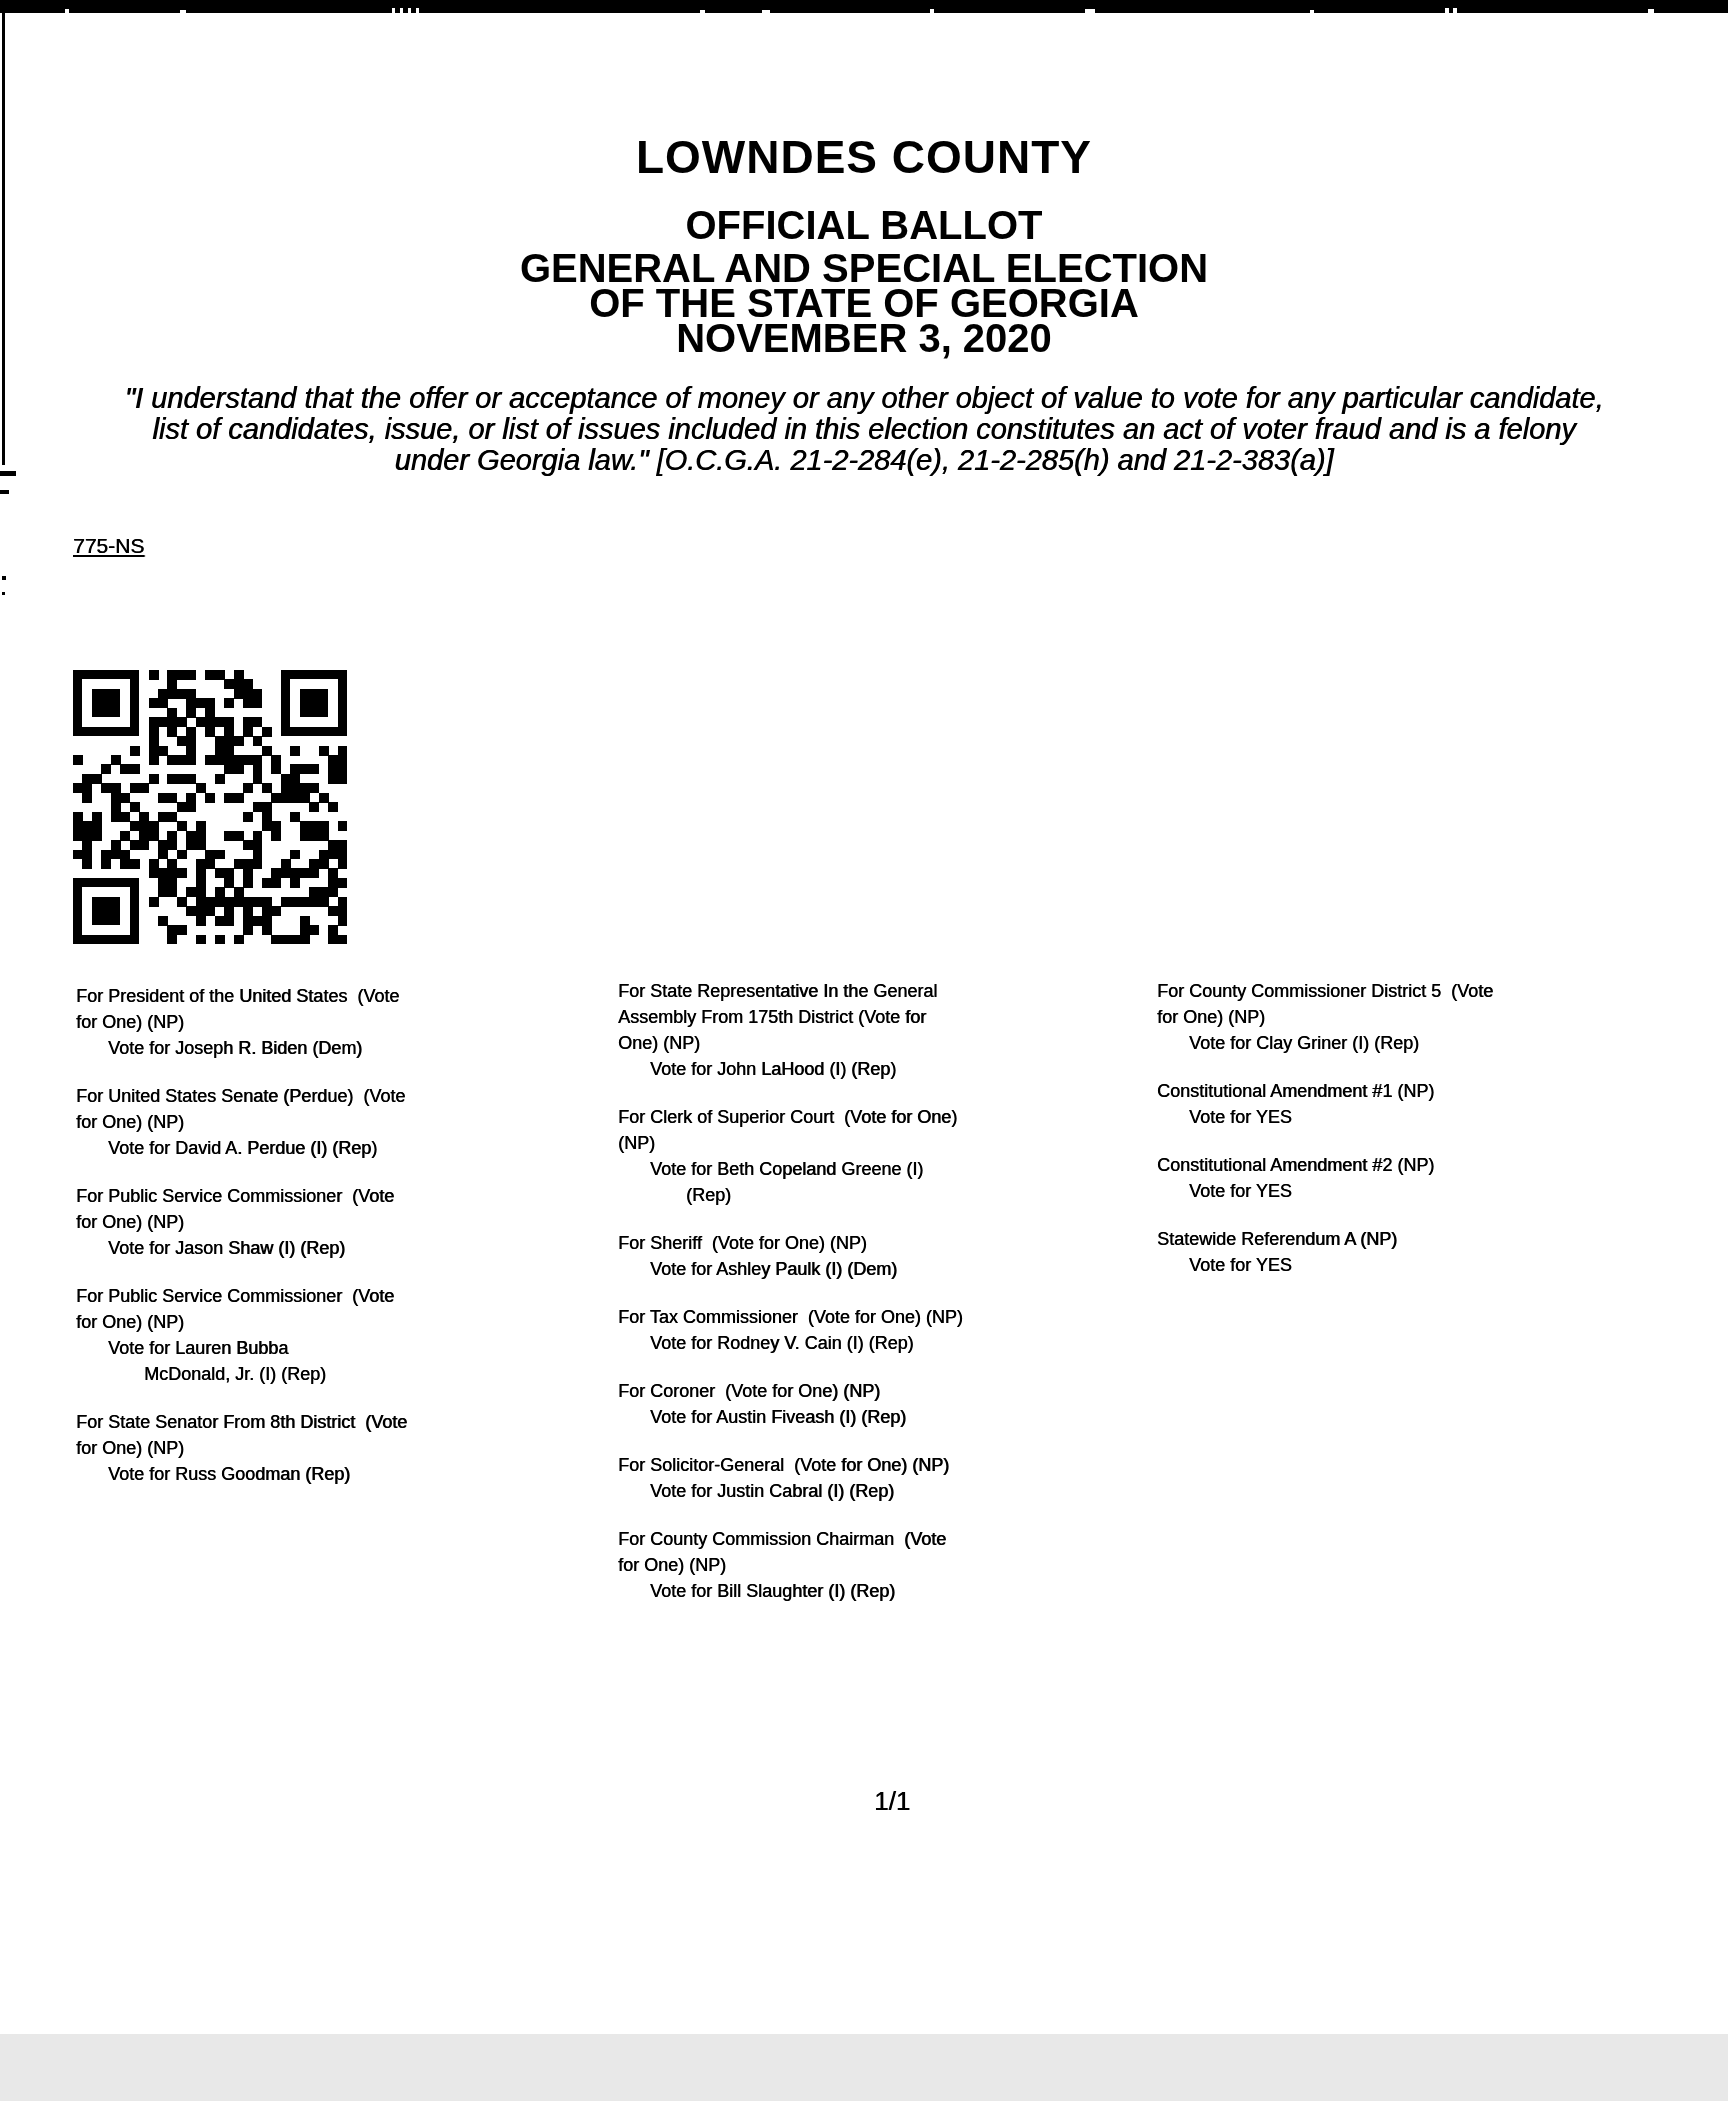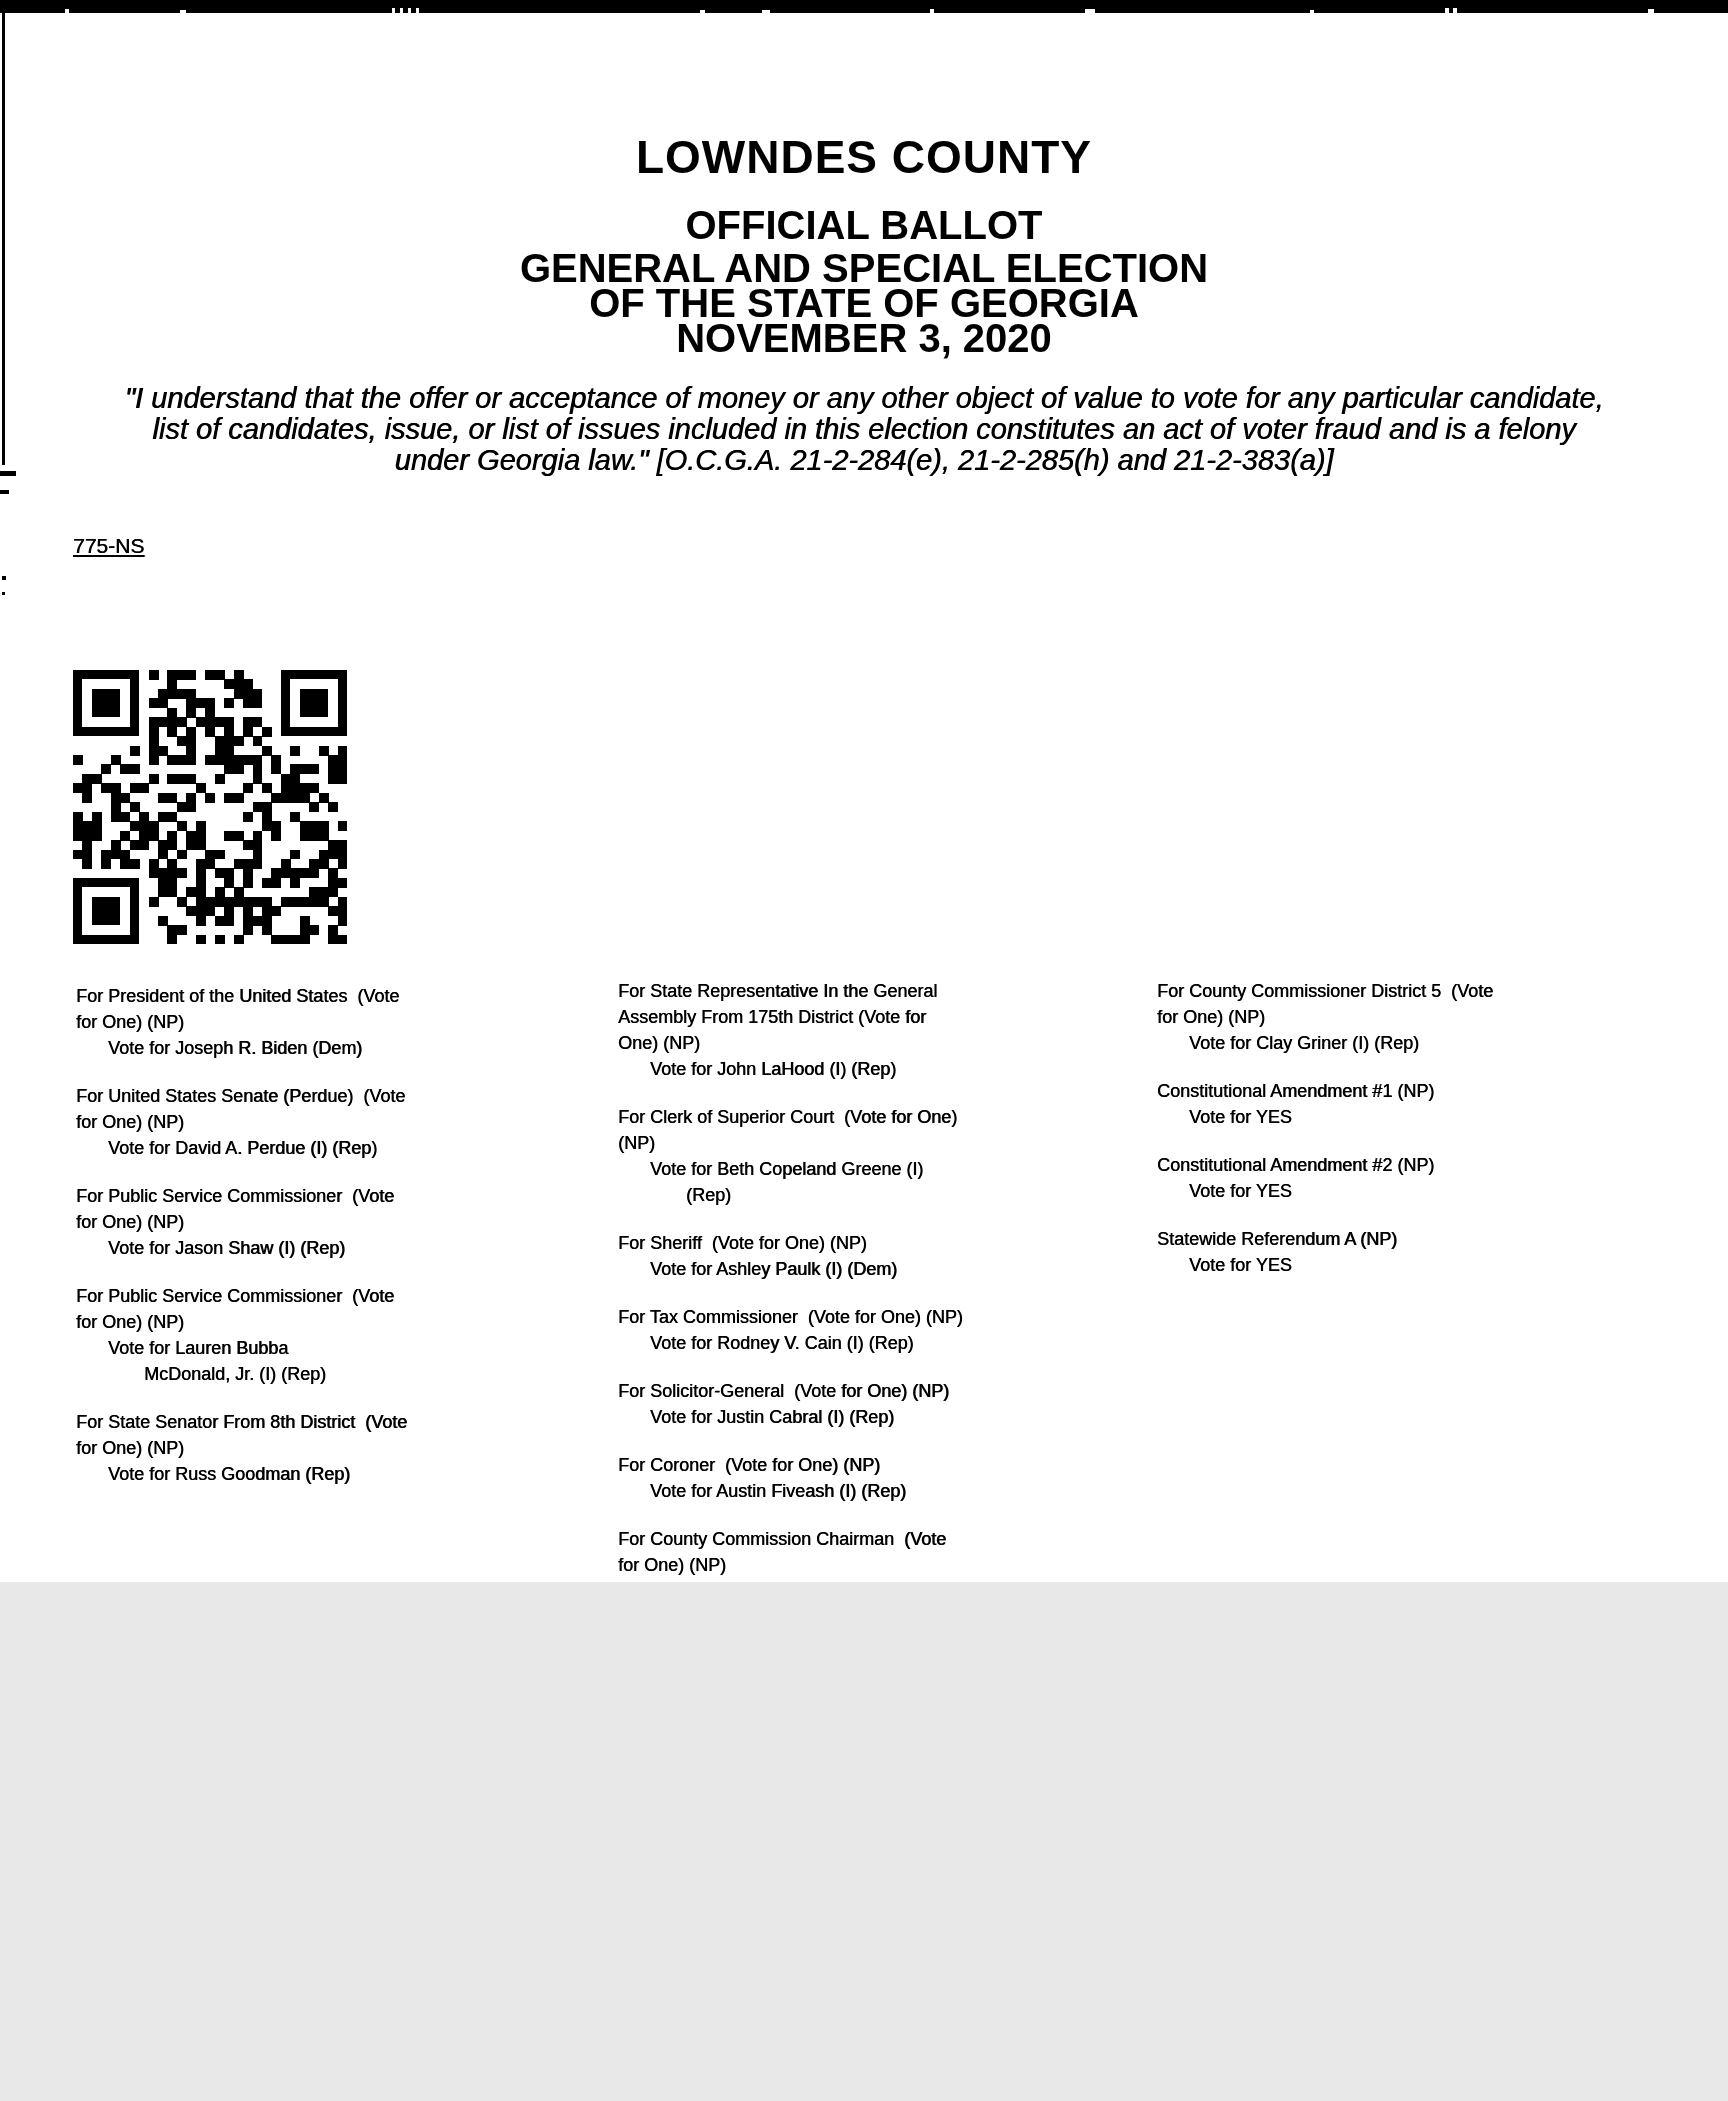--- a/index.html
+++ b/index.html
@@ -1,17 +1,17 @@
 <!DOCTYPE html>
 <html><head>
 <meta charset="utf-8">
 <style>
   html,body{margin:0;padding:0;background:#e8e8e8;}
   .page{
-    position:relative;width:1728px;height:1582px;background:#ffffff;
+    position:relative;width:1728px;height:2034px;background:#ffffff;
     font-family:"Liberation Sans", sans-serif;color:#000;overflow:hidden;
   }
   .scan-bar-top{position:absolute;left:0;top:0;width:1728px;height:13px;background:#000;}
   .notch{position:absolute;background:#fff;}
   .scan-line-left{position:absolute;left:2px;top:13px;width:3px;height:452px;background:#000;}
   .tick{position:absolute;background:#000;}
   .scan-bar-bottom{position:absolute;left:240px;top:2079px;width:1488px;height:4px;background:#000;}
 
   .county-title{position:absolute;left:0;top:130px;width:1728px;text-align:center;
     font-size:46px;font-weight:bold;letter-spacing:1px;}
@@ -439,28 +439,28 @@
       </div>
       <div class="contest">
         <div class="t-line">For Sheriff  (Vote for One) (NP)</div>
         <div class="v-line">Vote for Ashley Paulk (I) (Dem)</div>
       </div>
       <div class="contest">
         <div class="t-line">For Tax Commissioner  (Vote for One) (NP)</div>
         <div class="v-line">Vote for Rodney V. Cain (I) (Rep)</div>
       </div>
       <div class="contest">
+        <div class="t-line">For Coroner  (Vote for One) (NP)</div>
+        <div class="v-line">Vote for Austin Fiveash (I) (Rep)</div>
+      </div>
+      <div class="contest">
         <div class="t-line">For Solicitor-General  (Vote for One) (NP)</div>
         <div class="v-line">Vote for Justin Cabral (I) (Rep)</div>
       </div>
       <div class="contest">
-        <div class="t-line">For Coroner  (Vote for One) (NP)</div>
-        <div class="v-line">Vote for Austin Fiveash (I) (Rep)</div>
-      </div>
-      <div class="contest">
         <div class="t-line">For County Commission Chairman  (Vote</div>
         <div class="t-line">for One) (NP)</div>
         <div class="v-line">Vote for Bill Slaughter (I) (Rep)</div>
       </div>
     </div>
   <div class="col col-3">
       <div class="contest">
         <div class="t-line">For County Commissioner District 5  (Vote</div>
         <div class="t-line">for One) (NP)</div>
         <div class="v-line">Vote for Clay Griner (I) (Rep)</div>

